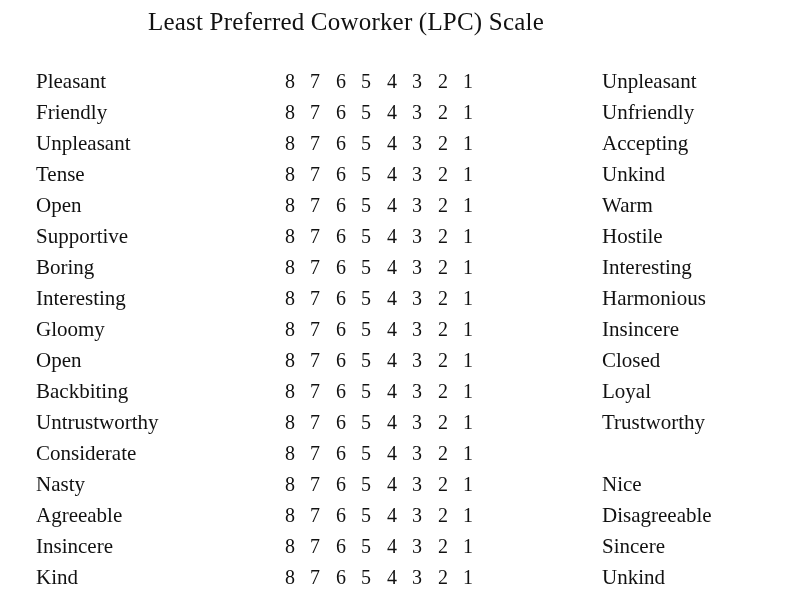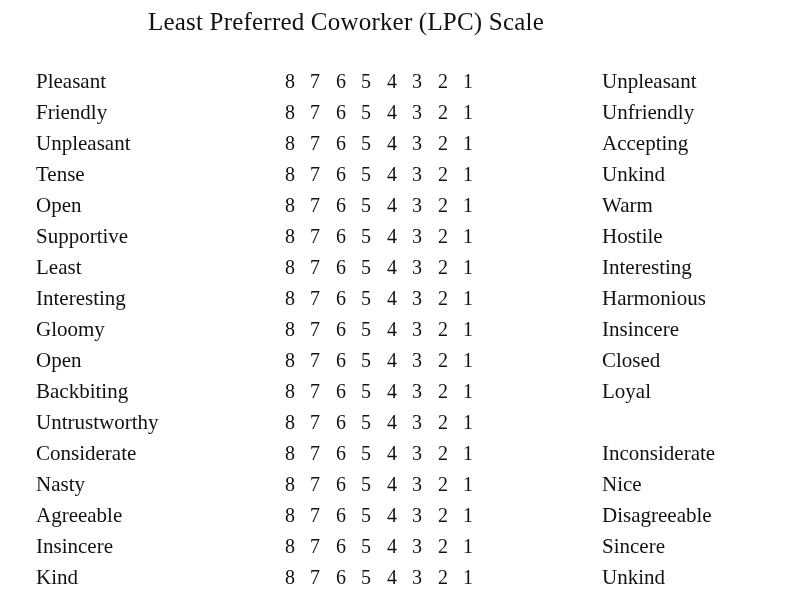--- a/index.html
+++ b/index.html
@@ -172,21 +172,21 @@
           <span class="rating-point" style="left: 51px;">6</span>
           <span class="rating-point" style="left: 76px;">5</span>
           <span class="rating-point" style="left: 102px;">4</span>
           <span class="rating-point" style="left: 127px;">3</span>
           <span class="rating-point" style="left: 153px;">2</span>
           <span class="rating-point" style="left: 178px;">1</span>
         </span>
         <span class="pole-label pole-right">Hostile</span>
       </div>
       <div class="scale-row">
-        <span class="pole-label pole-left">Least</span>
+        <span class="pole-label pole-left">Boring</span>
         <span class="rating-scale">
           <span class="rating-point" style="left: 0px;">8</span>
           <span class="rating-point" style="left: 25px;">7</span>
           <span class="rating-point" style="left: 51px;">6</span>
           <span class="rating-point" style="left: 76px;">5</span>
           <span class="rating-point" style="left: 102px;">4</span>
           <span class="rating-point" style="left: 127px;">3</span>
           <span class="rating-point" style="left: 153px;">2</span>
           <span class="rating-point" style="left: 178px;">1</span>
         </span>
@@ -253,34 +253,34 @@
         <span class="rating-scale">
           <span class="rating-point" style="left: 0px;">8</span>
           <span class="rating-point" style="left: 25px;">7</span>
           <span class="rating-point" style="left: 51px;">6</span>
           <span class="rating-point" style="left: 76px;">5</span>
           <span class="rating-point" style="left: 102px;">4</span>
           <span class="rating-point" style="left: 127px;">3</span>
           <span class="rating-point" style="left: 153px;">2</span>
           <span class="rating-point" style="left: 178px;">1</span>
         </span>
+        <span class="pole-label pole-right">Trustworthy</span>
       </div>
       <div class="scale-row">
         <span class="pole-label pole-left">Considerate</span>
         <span class="rating-scale">
           <span class="rating-point" style="left: 0px;">8</span>
           <span class="rating-point" style="left: 25px;">7</span>
           <span class="rating-point" style="left: 51px;">6</span>
           <span class="rating-point" style="left: 76px;">5</span>
           <span class="rating-point" style="left: 102px;">4</span>
           <span class="rating-point" style="left: 127px;">3</span>
           <span class="rating-point" style="left: 153px;">2</span>
           <span class="rating-point" style="left: 178px;">1</span>
         </span>
-        <span class="pole-label pole-right">Inconsiderate</span>
       </div>
       <div class="scale-row">
         <span class="pole-label pole-left">Nasty</span>
         <span class="rating-scale">
           <span class="rating-point" style="left: 0px;">8</span>
           <span class="rating-point" style="left: 25px;">7</span>
           <span class="rating-point" style="left: 51px;">6</span>
           <span class="rating-point" style="left: 76px;">5</span>
           <span class="rating-point" style="left: 102px;">4</span>
           <span class="rating-point" style="left: 127px;">3</span>

